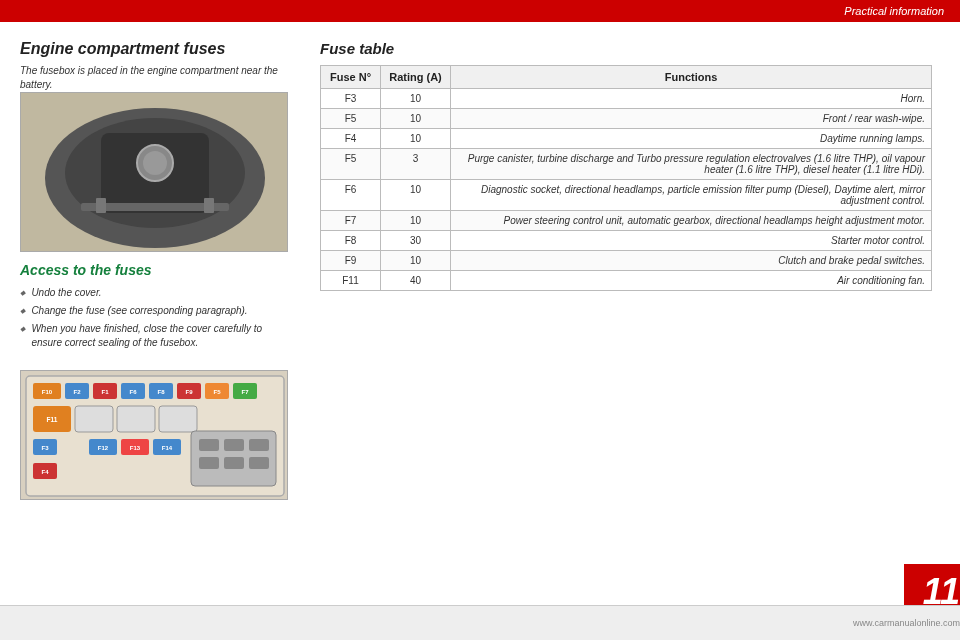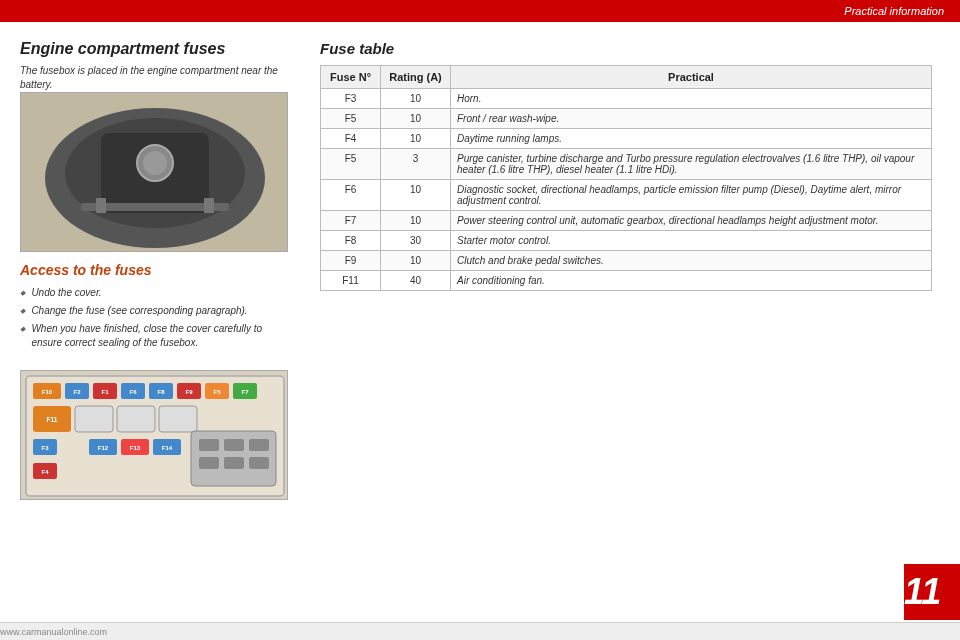--- a/index.html
+++ b/index.html
@@ -101,21 +101,21 @@
       width: 170px;
       height: 100px;
       background: #333;
       border-radius: 5px 5px 25px 25px;
     }
 
     .access-title {
       font-size: 14px;
       font-weight: bold;
       font-style: italic;
-      color: #c2410c;
+      color: #15803d;
       margin-bottom: 8px;
     }
 
     .bullet-list {
       list-style: none;
       padding: 0;
       margin-bottom: 20px;
     }
     .bullet-list li {
       display: flex;
@@ -179,56 +179,56 @@
     .fuse-table td {
       border: 1px solid #bbb;
       padding: 4px 6px;
       text-align: center;
       vertical-align: top;
       font-size: 10px;
       color: #333;
     }
 
     .fuse-table td.functions-col {
-      text-align: left;
+      text-align: right;
       font-style: italic;
     }
 
     .fuse-table tr:nth-child(even) td {
       background: #fafafa;
     }
 
     
     .page-badge {
       position: absolute;
       bottom: 20px;
       right: 0px;
       width: 56px;
       height: 56px;
       background: #c00;
       display: flex;
       align-items: center;
-      justify-content: flex-start;
+      justify-content: flex-end;
       color: #fff;
       font-size: 36px;
       font-weight: bold;
       font-style: italic;
     }
 
     
     .bottom-bar {
       position: absolute;
       bottom: 0;
       left: 0;
       width: 100%;
-      height: 18px;
+      height: 35px;
       background: #eee;
       display: flex;
       align-items: center;
-      justify-content: flex-start;
+      justify-content: flex-end;
       border-top: 1px solid #ccc;
     }
     .bottom-bar-text {
       font-size: 9px;
       color: #888;
     }
   </style>
 </head>
 <body>
 
@@ -331,21 +331,21 @@
 
   <div class="right-col">
 
     <div class="fuse-table-title">Fuse table</div>
 
     <table class="fuse-table">
       <thead>
         <tr>
           <th style="width:60px;">Fuse N°</th>
           <th style="width:70px;">Rating (A)</th>
-          <th>Practical</th>
+          <th>Functions</th>
         </tr>
       </thead>
       <tbody id="fuse-table-body">
       <tr>
             <td>F3</td>
             <td>10</td>
             <td class="functions-col">Horn.</td>
           </tr>
           <tr>
             <td>F5</td>

